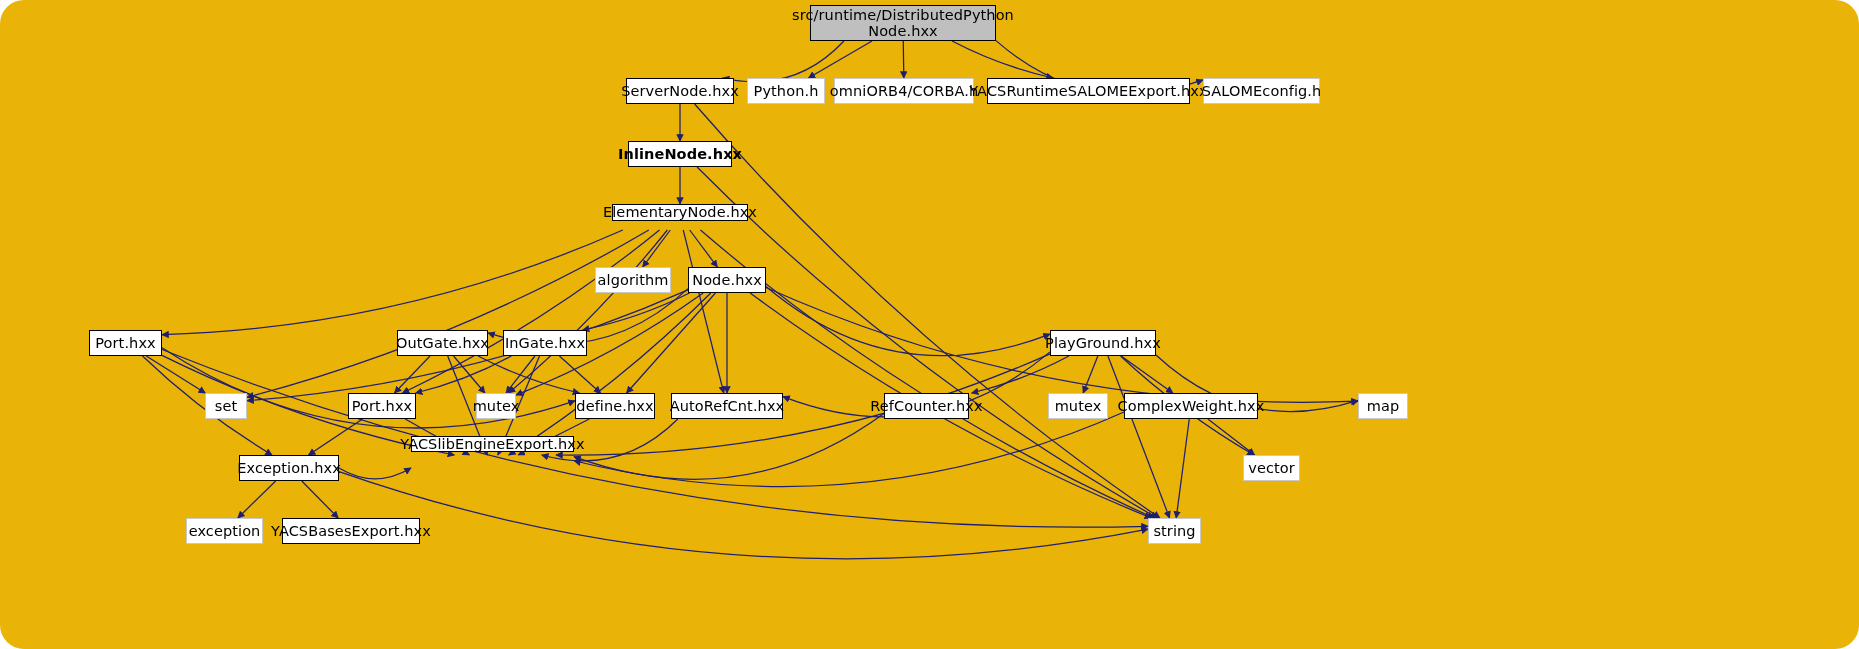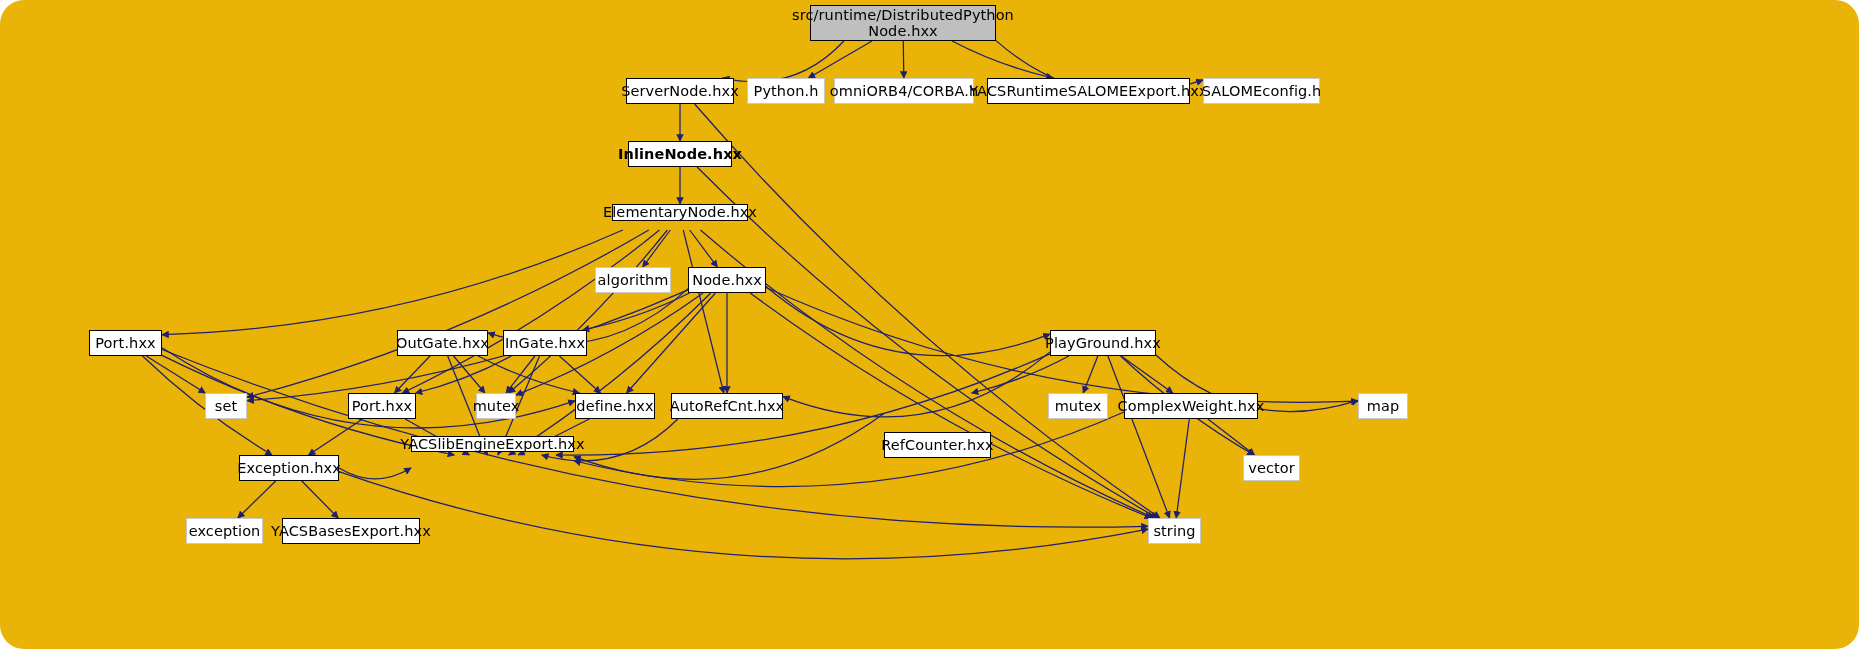--- a/index.html
+++ b/index.html
@@ -137,21 +137,21 @@
       <div class="gnode local" id="node-nodehxx" style="left: 688px; top: 267px; width: 78px; height: 26px;">Node.hxx</div>
       <div class="gnode local" id="node-taskhxx" style="left: 89px; top: 330px; width: 73px; height: 26px;">Port.hxx</div>
       <div class="gnode local" id="node-outgate" style="left: 397px; top: 330px; width: 91px; height: 26px;">OutGate.hxx</div>
       <div class="gnode local" id="node-ingate" style="left: 503px; top: 330px; width: 84px; height: 26px;">InGate.hxx</div>
       <div class="gnode local" id="node-playground" style="left: 1050px; top: 330px; width: 106px; height: 26px;">PlayGround.hxx</div>
       <div class="gnode sys" id="node-set" style="left: 205px; top: 393px; width: 42px; height: 26px;">set</div>
       <div class="gnode local" id="node-porthxx" style="left: 348px; top: 393px; width: 68px; height: 26px;">Port.hxx</div>
       <div class="gnode sys" id="node-list" style="left: 476px; top: 393px; width: 40px; height: 26px;">mutex</div>
       <div class="gnode local" id="node-definehxx" style="left: 575px; top: 393px; width: 80px; height: 26px;">define.hxx</div>
       <div class="gnode local" id="node-autorefcnt" style="left: 671px; top: 393px; width: 112px; height: 26px;">AutoRefCnt.hxx</div>
-      <div class="gnode local" id="node-refcounter" style="left: 884px; top: 393px; width: 107px; height: 26px; margin-top: 39px;">RefCounter.hxx</div>
+      <div class="gnode local" id="node-refcounter" style="left: 884px; top: 393px; width: 85px; height: 26px;">RefCounter.hxx</div>
       <div class="gnode sys" id="node-mutex" style="left: 1048px; top: 393px; width: 60px; height: 26px;">mutex</div>
       <div class="gnode local" id="node-complexw" style="left: 1124px; top: 393px; width: 134px; height: 26px;">ComplexWeight.hxx</div>
       <div class="gnode sys" id="node-map" style="left: 1358px; top: 393px; width: 50px; height: 26px;">map</div>
       <div class="gnode local" id="node-exception_h" style="left: 239px; top: 455px; width: 100px; height: 26px;">Exception.hxx</div>
       <div class="gnode local" id="node-yacslibexp" style="left: 411px; top: 436px; width: 163px; height: 16px;">YACSlibEngineExport.hxx</div>
       <div class="gnode sys" id="node-vector" style="left: 1243px; top: 455px; width: 57px; height: 26px;">vector</div>
       <div class="gnode sys" id="node-exception" style="left: 186px; top: 518px; width: 77px; height: 26px;">exception</div>
       <div class="gnode local" id="node-yacsbasesexp" style="left: 282px; top: 518px; width: 138px; height: 26px;">YACSBasesExport.hxx</div>
       <div class="gnode sys" id="node-string" style="left: 1148px; top: 518px; width: 53px; height: 26px;">string</div>
     </div>

